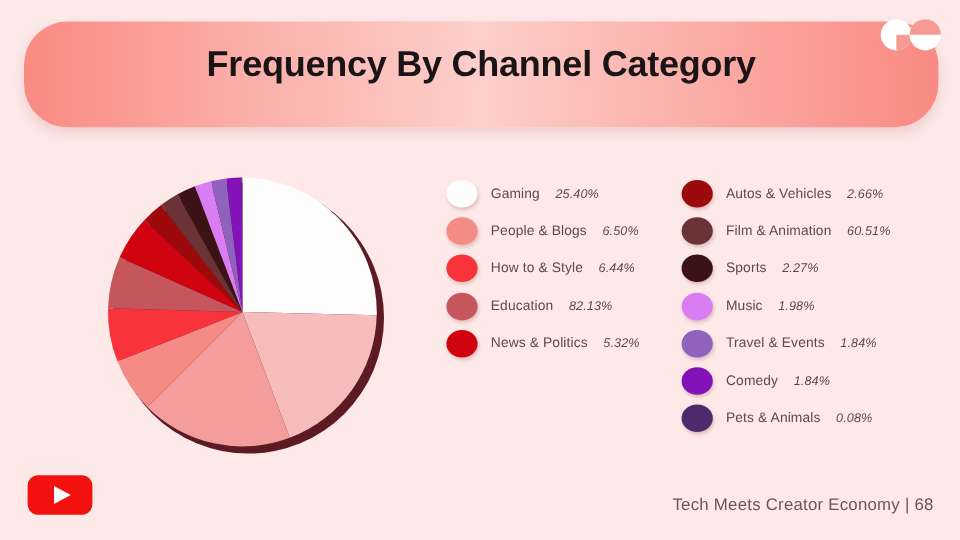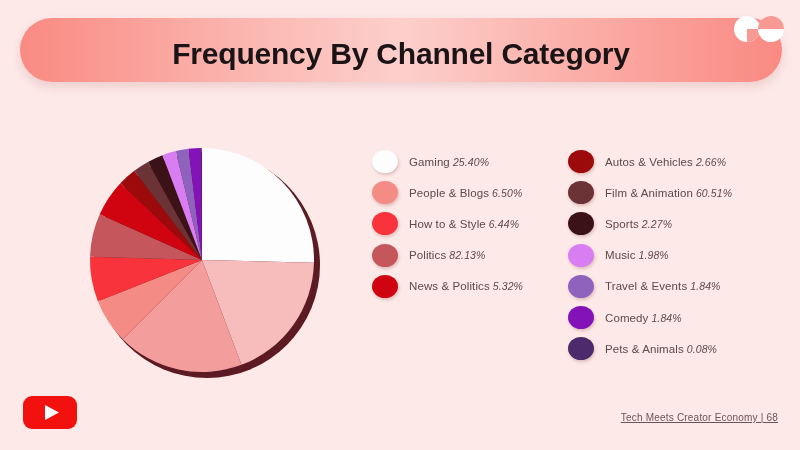--- a/index.html
+++ b/index.html
@@ -14,21 +14,21 @@
     overflow: hidden;
     position: relative;
   }
 
   
   .header-bar {
     position: absolute;
     left: 20px;
     top: 18px;
     width: 762px;
-    height: 64px;
+    height: 88px;
     border-radius: 36px;
     background: linear-gradient(90deg,
                 #f98a82 0%,
                 #fbb4ae 28%,
                 #fdcfcb 50%,
                 #fbb0aa 72%,
                 #f98a82 100%);
     box-shadow: 0 5px 10px rgba(180, 90, 90, 0.18);
   }
   .header-title {
@@ -111,40 +111,39 @@
     margin-left: 11px;
     font-size: 11.5px;
     color: #5c4a4c;
     white-space: nowrap;
     letter-spacing: 0.1px;
   }
   .legend-pct {
     font-style: italic;
     font-size: 10.5px;
     color: #5c4a4c;
-    margin-left: 3px;
+    margin-left: 13px;
   }
 
   
   .yt-logo {
     position: absolute;
     left: 22px;
     top: 392px;
     width: 56px;
     height: 40px;
   }
   .footer-note {
     position: absolute;
     right: 22px;
     top: 412px;
-    font-size: 10px;
+    font-size: 14px;
     color: #6b5456;
     letter-spacing: 0.2px;
     white-space: nowrap;
-    text-decoration: underline;
   }
 </style>
 </head>
 <body>
 
 <div class="header-bar">
   <div class="header-title">Frequency By Channel Category</div>
 </div>
 
 <div class="brand-mark">
@@ -186,21 +185,21 @@
     <div class="legend-row">
       <span class="swatch" style="background: rgb(245, 139, 133);"></span>
       <span class="legend-text"><span>People &amp; Blogs</span><span class="legend-pct">6.50%</span></span>
     </div>
     <div class="legend-row">
       <span class="swatch" style="background: rgb(249, 51, 60);"></span>
       <span class="legend-text"><span>How to &amp; Style</span><span class="legend-pct">6.44%</span></span>
     </div>
     <div class="legend-row">
       <span class="swatch" style="background: rgb(196, 86, 92);"></span>
-      <span class="legend-text"><span>Politics</span><span class="legend-pct">82.13%</span></span>
+      <span class="legend-text"><span>Education</span><span class="legend-pct">82.13%</span></span>
     </div>
     <div class="legend-row">
       <span class="swatch" style="background: rgb(208, 4, 17);"></span>
       <span class="legend-text"><span>News &amp; Politics</span><span class="legend-pct">5.32%</span></span>
     </div>
   </div>
 
   <div class="legend-col right">
     <div class="legend-row">
       <span class="swatch" style="background: rgb(156, 10, 12);"></span>

